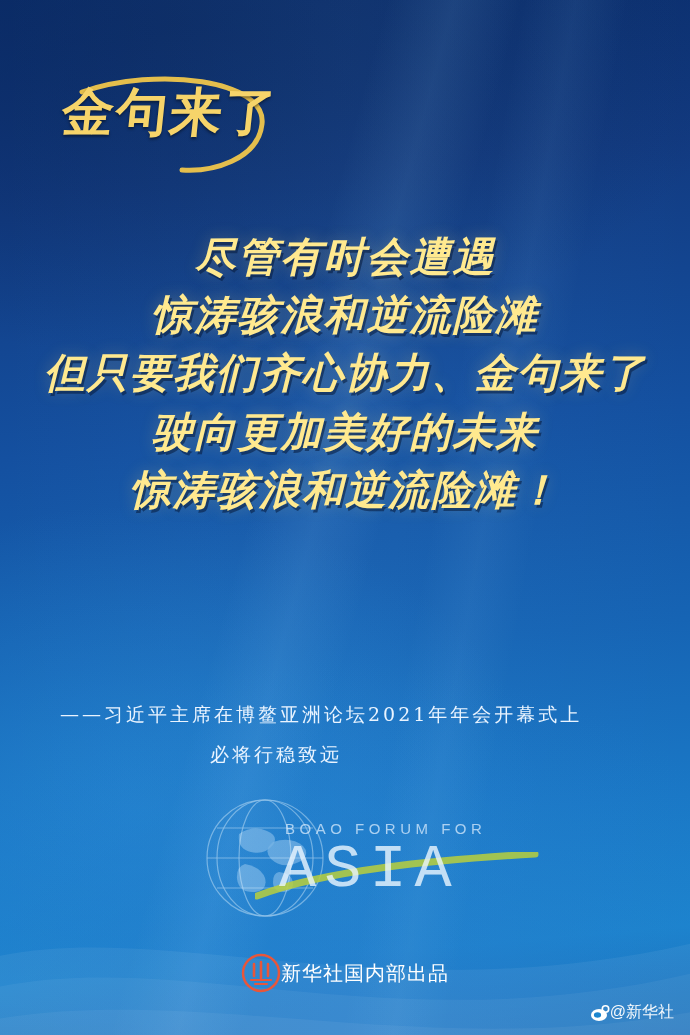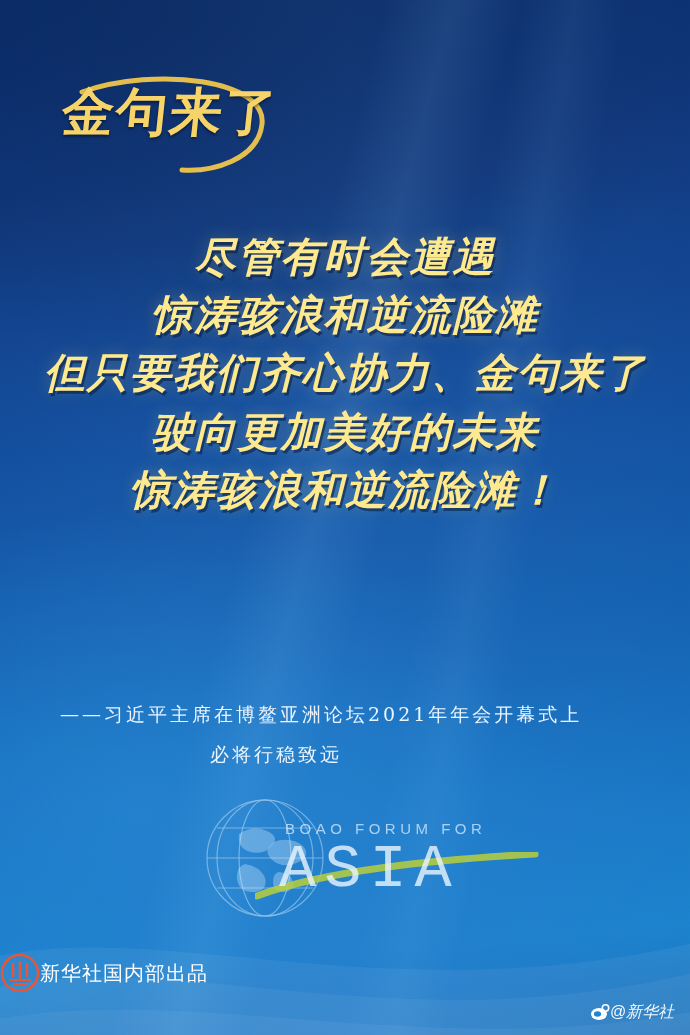--- a/index.html
+++ b/index.html
@@ -154,41 +154,40 @@
     font-family: Liberation Mono, monospace;
   }
 
   
   .footer {
     position: absolute;
     left: 0; right: 0;
     bottom: 42px;
     display: flex;
     align-items: center;
-    justify-content: flex-start;
+    justify-content: center;
     gap: 0;
   }
   .footer-text {
     font-family: "DejaVu Serif", serif;
     font-size: 20px;
     color: #ffffff;
     letter-spacing: 1px;
   }
   .xinhua-mark {
     width: 40px; height: 40px;
   }
 
   
   .weibo {
     position: absolute;
     right: 16px;
     bottom: 12px;
     display: flex;
-    align-items: flex-start;
-    font-style: italic;
+    align-items: center;
   }
   .weibo-name {
     font-size: 16px;
     color: #ffffff;
     font-family: "Liberation Sans", sans-serif;
     opacity: 0.95;
   }
 </style>
 </head>
 <body>

